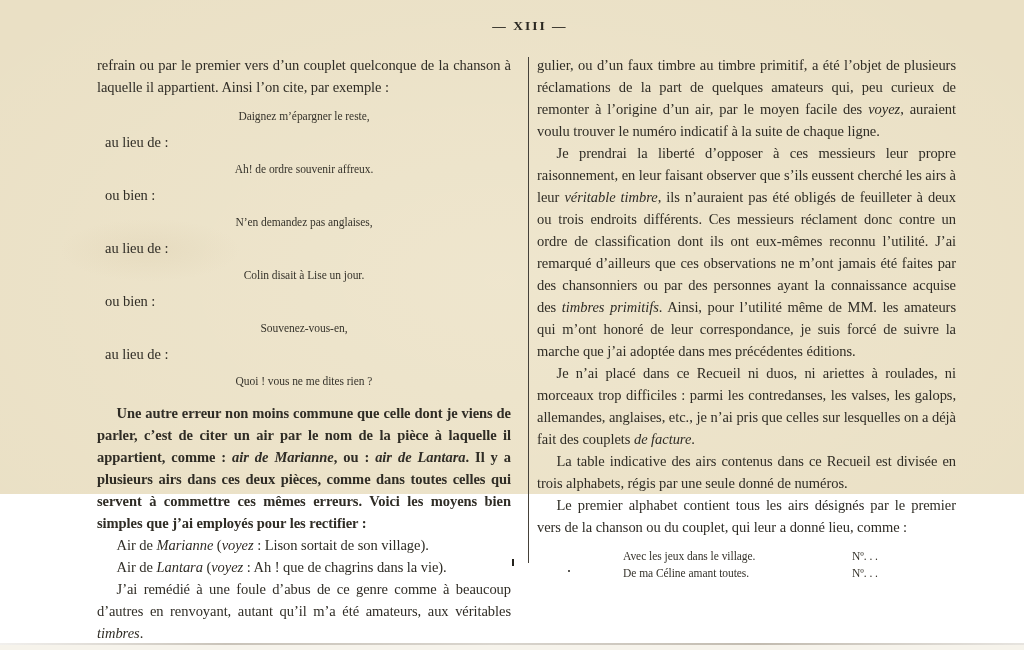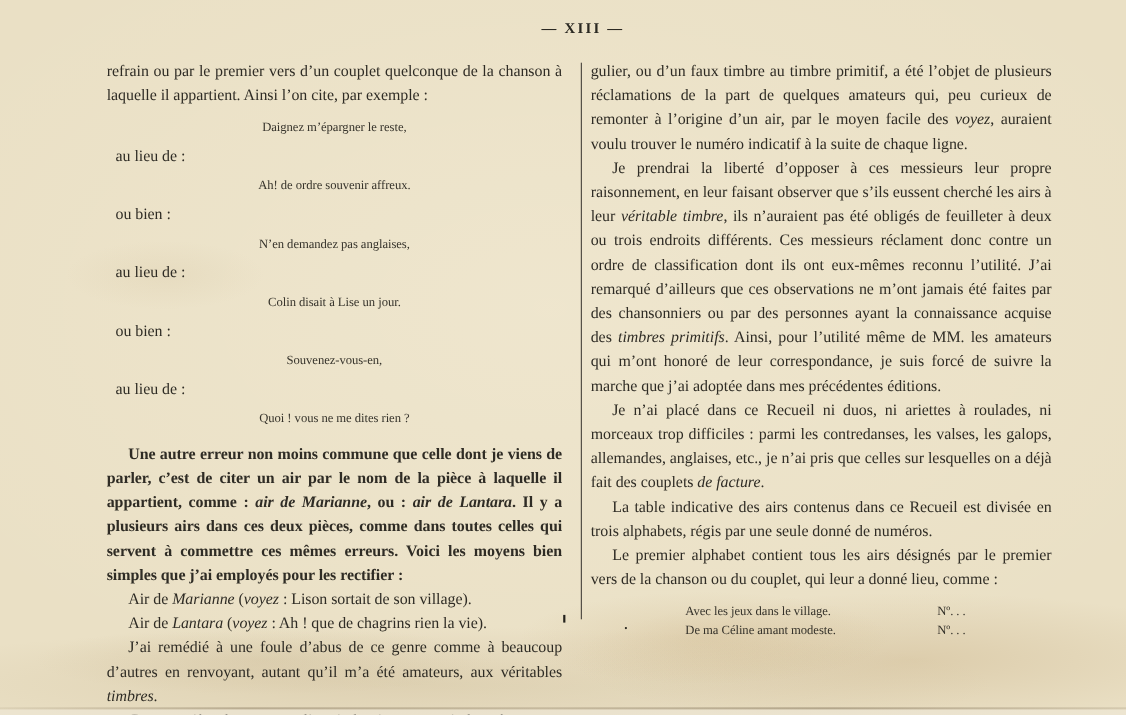--- a/index.html
+++ b/index.html
@@ -4,21 +4,21 @@
 <style>
   html, body { margin: 0; padding: 0; }
   body {
     width: 1024px; height: 650px;
     font-family: "Liberation Serif", "DejaVu Serif", serif;
     color: #2f2c25;
     overflow: hidden;
   }
   .paper {
     position: relative;
-    width: 1024px; height: 650px;
+    width: 1024px; height: 494px;
     background-color: #eae0c5;
     background-image:
       radial-gradient(ellipse 240px 60px at 640px 580px, rgba(190,158,105,0.22), rgba(190,158,105,0) 70%),
       radial-gradient(ellipse 430px 85px at 830px 600px, rgba(182,150,100,0.26), rgba(182,150,100,0) 72%),
       radial-gradient(ellipse 700px 70px at 380px 622px, rgba(172,146,100,0.20), rgba(172,146,100,0) 75%),
       radial-gradient(ellipse 300px 45px at 240px 600px, rgba(176,150,104,0.16), rgba(176,150,104,0) 70%),
       radial-gradient(ellipse 130px 45px at 150px 250px, rgba(182,156,110,0.10), rgba(182,156,110,0) 70%),
       radial-gradient(ellipse 820px 480px at 500px 280px, rgba(255,250,236,0.22), rgba(255,250,236,0) 80%);
   }
   .page-number {
@@ -111,21 +111,21 @@
     <p class="verse">Colin disait à Lise un jour.</p>
     <p class="cue">ou bien :</p>
     <p class="verse">Souvenez-vous-en,</p>
     <p class="cue">au lieu de :</p>
     <p class="verse">Quoi ! vous ne me dites rien ?</p>
 
     <p class="indent para-break"><span>Une autre erreur non moins commune que celle dont je viens de parler, c’est de citer un air par le nom de la pièce à laquelle il appartient, comme : </span><span class="it">air de Marianne</span><span>, ou : </span><span class="it">air de Lantara</span><span>. Il y a plusieurs airs dans ces deux pièces, comme dans toutes celles qui servent à commettre ces mêmes erreurs. Voici les moyens bien simples que j’ai employés pour les rectifier :</span></p>
 
     <p class="indent"><span>Air de </span><span class="it">Marianne</span><span> (</span><span class="it">voyez</span><span> : Lison sortait de son village).</span></p>
 
-    <p class="indent"><span>Air de </span><span class="it">Lantara</span><span> (</span><span class="it">voyez</span><span> : Ah ! que de chagrins rien la vie).</span></p>
+    <p class="indent"><span>Air de </span><span class="it">Lantara</span><span> (</span><span class="it">voyez</span><span> : Ah ! que de chagrins dans la vie).</span></p>
 
     <p class="indent"><span>J’ai remédié à une foule d’abus de ce genre comme à beaucoup d’autres en renvoyant, autant qu’il m’a été amateurs, aux véritables </span><span class="it">timbres</span><span>.</span></p>
 
     <p class="indent">Cette manière de renvoyer d’un timbre inexact au timbre ré-</p>
   </div>
 
   <div class="col col-right">
     <p><span>gulier, ou d’un faux timbre au timbre primitif, a été l’objet de plusieurs réclamations de la part de quelques amateurs qui, peu curieux de remonter à l’origine d’un air, par le moyen facile des </span><span class="it">voyez</span><span>, auraient voulu trouver le numéro indicatif à la suite de chaque ligne.</span></p>
 
     <p class="indent"><span>Je prendrai la liberté d’opposer à ces messieurs leur propre raisonnement, en leur faisant observer que s’ils eussent cherché les airs à leur </span><span class="it">véritable timbre</span><span>, ils n’auraient pas été obligés de feuilleter à deux ou trois endroits différents. Ces messieurs réclament donc contre un ordre de classification dont ils ont eux-mêmes reconnu l’utilité. J’ai remarqué d’ailleurs que ces observations ne m’ont jamais été faites par des chansonniers ou par des personnes ayant la connaissance acquise des </span><span class="it">timbres primitifs</span><span>. Ainsi, pour l’utilité même de MM. les amateurs qui m’ont honoré de leur correspondance, je suis forcé de suivre la marche que j’ai adoptée dans mes précédentes éditions.</span></p>
@@ -135,21 +135,21 @@
     <p class="indent">La table indicative des airs contenus dans ce Recueil est divisée en trois alphabets, régis par une seule donné de numéros.</p>
 
     <p class="indent">Le premier alphabet contient tous les airs désignés par le premier vers de la chanson ou du couplet, qui leur a donné lieu, comme :</p>
 
     <div class="examples">
       <div class="example-row">
         <span class="example-title">Avec les jeux dans le village.</span>
         <span class="example-no">Nº. . .</span>
       </div>
       <div class="example-row">
-        <span class="example-title">De ma Céline amant modeste.</span>
+        <span class="example-title">De ma Céline amant toutes.</span>
         <span class="example-no">Nº. . .</span>
       </div>
     </div>
   </div>
 
   <div class="crease"></div>
   <div class="bottom-strip"></div>
   <div class="speck speck-1"></div>
   <div class="speck speck-2"></div>
 

